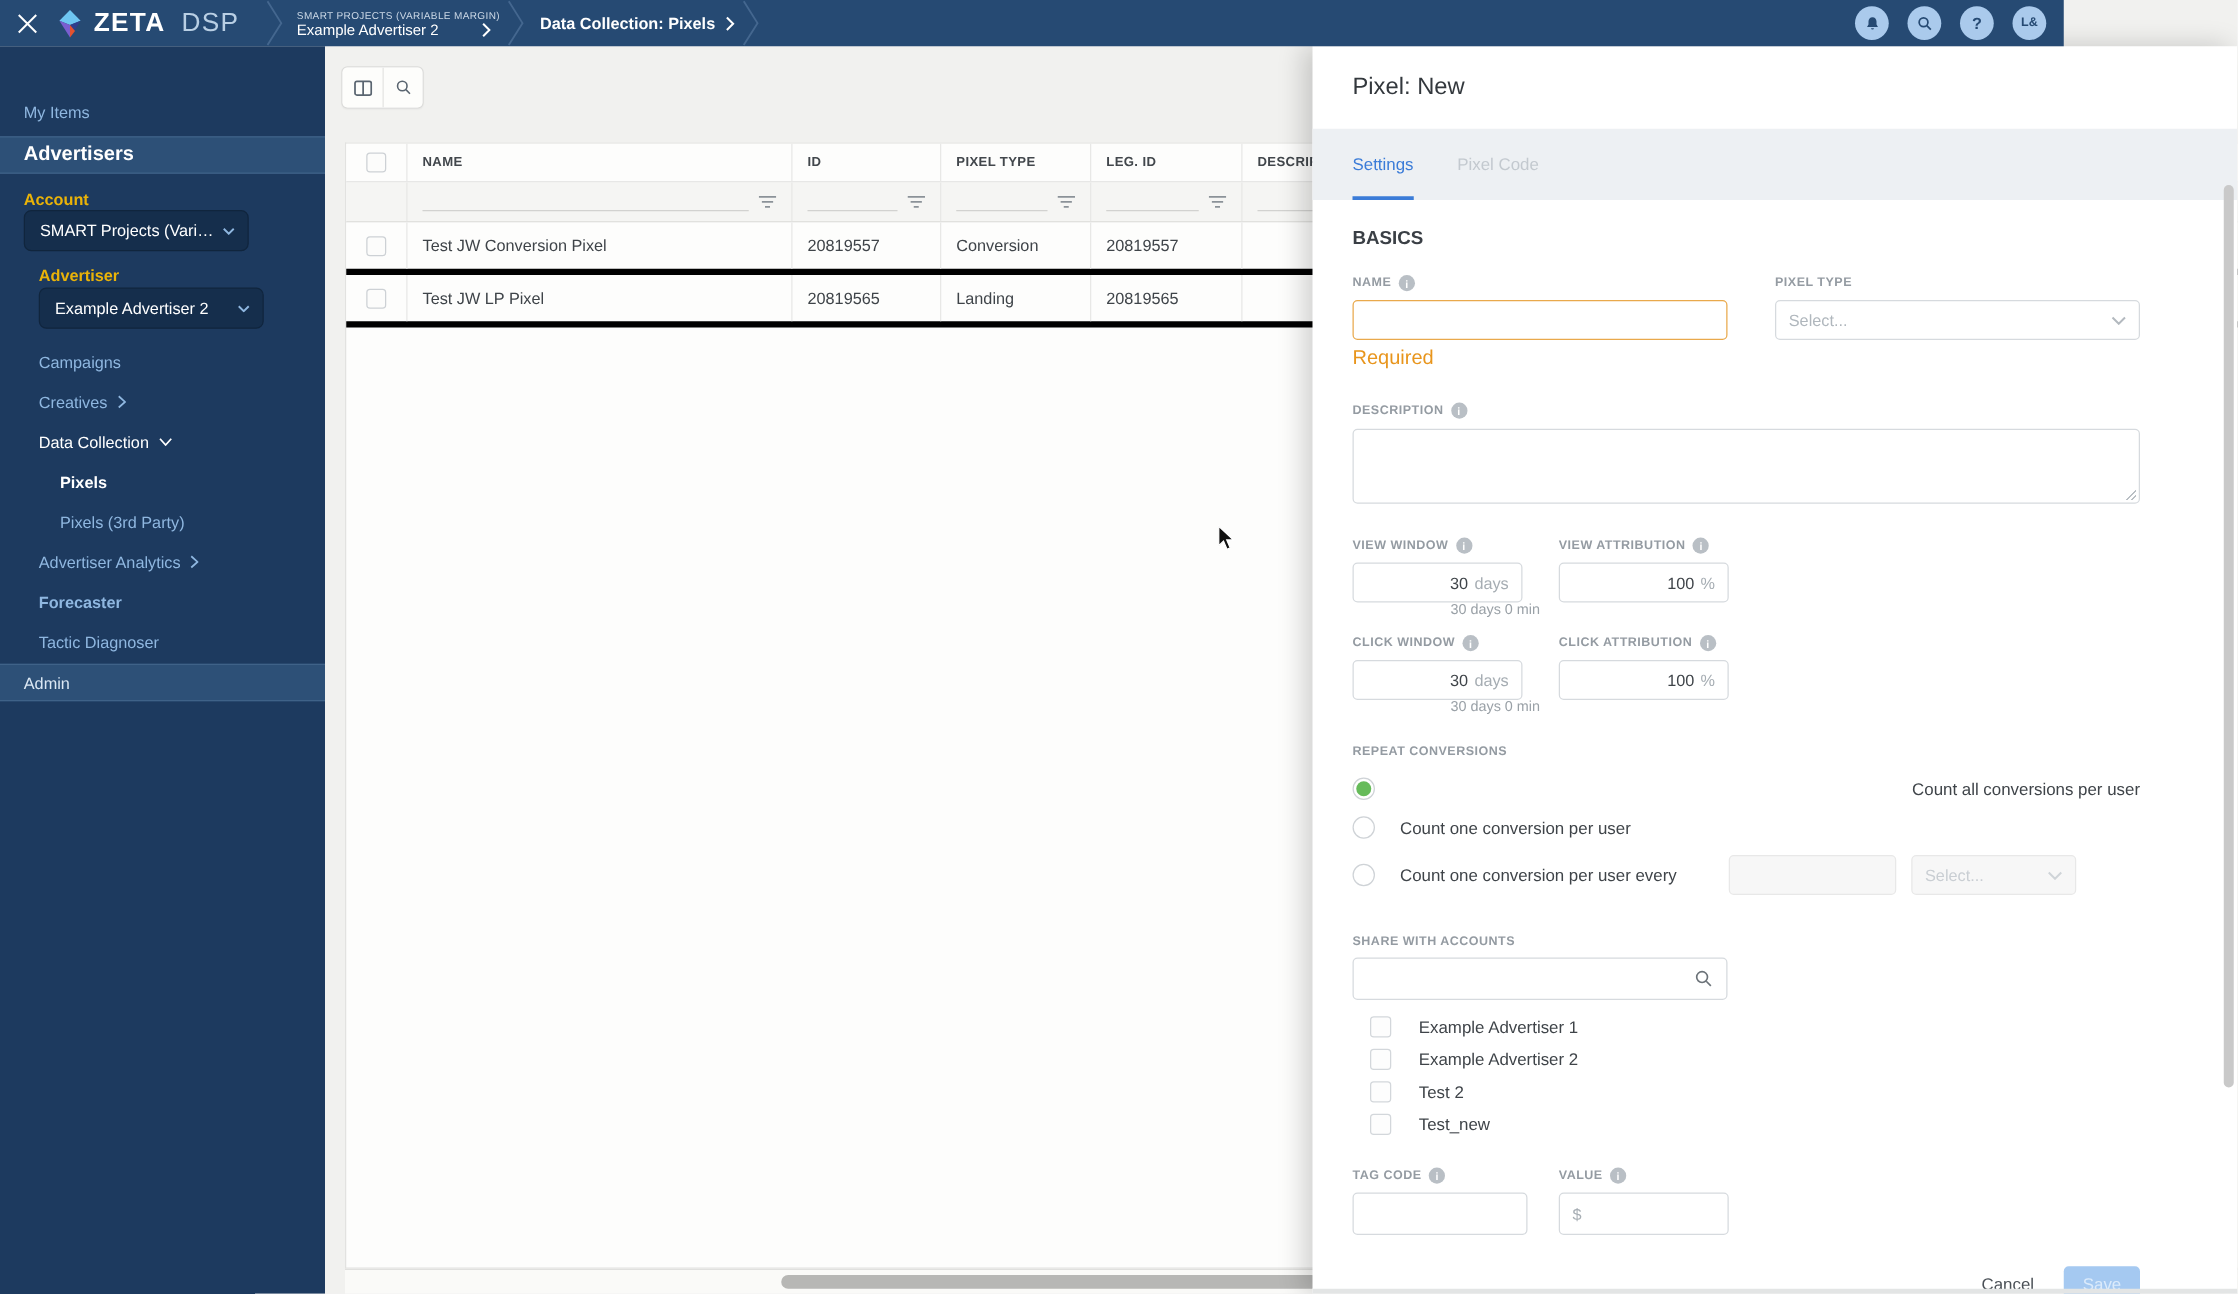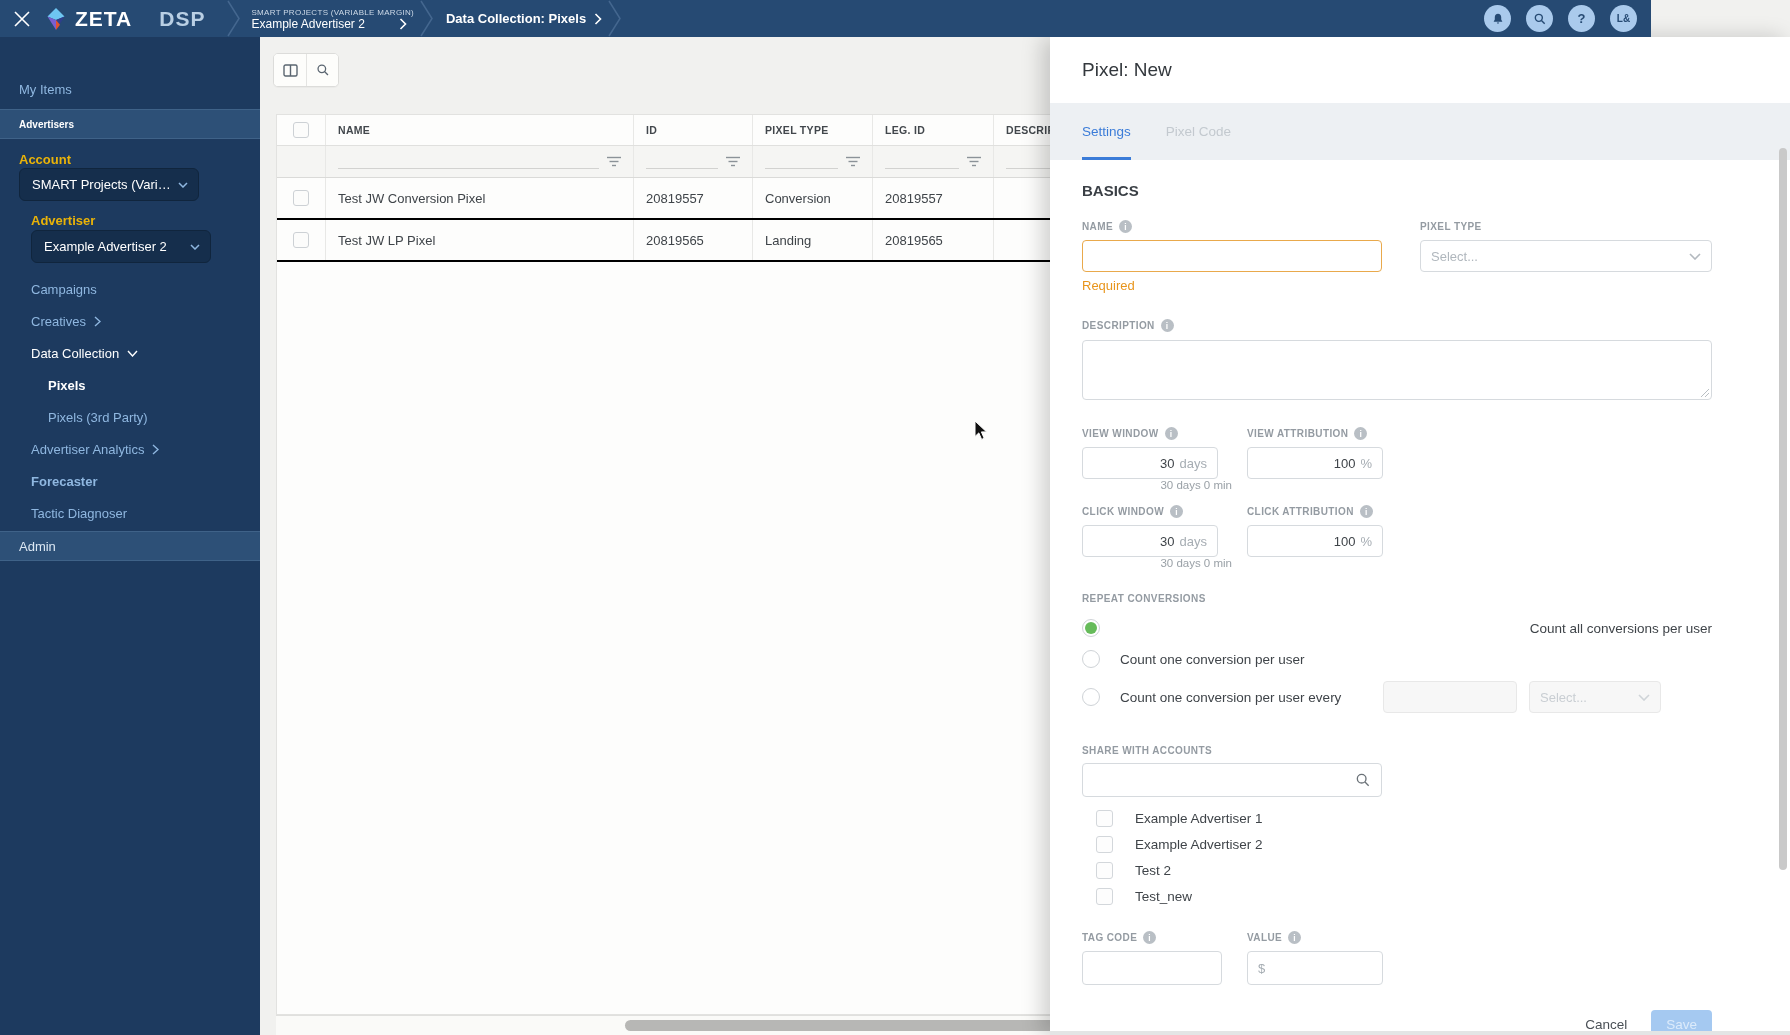--- a/index.html
+++ b/index.html
@@ -4,21 +4,21 @@
 <style>
   * { margin:0; padding:0; box-sizing:border-box; }
   html,body { width:1790px; height:1035px; overflow:hidden; font-family:"Liberation Sans", sans-serif; background:#f1f1ef; }
   .app { position:relative; width:1790px; height:1035px; }
 
   
   .topbar { position:absolute; left:0; top:0; width:1651px; height:37px; background:#264a73; display:flex; align-items:center; z-index:50; }
   .tb-close { width:44px; height:37px; display:flex; align-items:center; justify-content:center; cursor:pointer; }
   .tb-logo { display:flex; align-items:center; gap:7px; margin-right:16px; }
   .tb-logo-zeta { color:#ffffff; font-weight:bold; font-size:21px; letter-spacing:1px; }
-  .tb-logo-dsp { color:#b9cfe4; font-weight:700; font-size:21px; letter-spacing:1px; margin-left:20px; }
+  .tb-logo-dsp { color:#b9cfe4; font-weight:400; font-size:21px; letter-spacing:1px; margin-left:6px; }
   .tb-sep { height:37px; margin:0 6px; flex:none; }
   .tb-crumb { display:flex; flex-direction:column; justify-content:center; height:37px; margin-left:4px; cursor:pointer; }
   .tb-crumb-small { font-size:8px; color:#ccd9e7; letter-spacing:.3px; line-height:11px; }
   .tb-crumb-main { font-size:12px; color:#ffffff; line-height:13px; display:flex; align-items:center; }
   .tb-crumb-chev { margin-left:34px; display:flex; align-items:center; }
   .tb-page { display:flex; align-items:center; font-size:13px; font-weight:bold; color:#ffffff; margin-left:6px; cursor:pointer; }
   .tb-right { margin-left:auto; display:flex; align-items:center; gap:15px; padding-right:14px; }
   .ibtn { width:27px; height:27px; border-radius:50%; background:#aacaec; display:flex; align-items:center; justify-content:center; cursor:pointer; color:#264a73; font-weight:bold; font-size:13px; }
   .ibtn.avatar { font-size:10px; letter-spacing:0; }
 
@@ -34,21 +34,21 @@
   .main { position:absolute; left:260px; top:37px; right:0; bottom:0; background:#f1f1ef; z-index:1; }
   .toolgroup { position:absolute; left:13px; top:16px; display:flex; background:#ffffff; border:1px solid #dcdcda; border-radius:5px; overflow:hidden; box-shadow:0 1px 1px rgba(0,0,0,.03); }
   .toolbtn { width:32px; height:32px; display:flex; align-items:center; justify-content:center; cursor:pointer; background:#fdfdfb; }
   .toolbtn + .toolbtn { border-left:1px solid #e4e4e2; }
 
   .tablewrap { position:absolute; left:16px; top:77px; right:0; bottom:20px; background:#fdfdfc; border:1px solid #e2e2e0; border-right:none; }
   .trow { display:grid; grid-template-columns:49px 308px 119px 120px 121px 120px 1fr; align-items:center; }
   .thead { height:31px; border-bottom:1px solid #e0e0de; background:#fdfdfc; }
   .thead .tcell { font-size:10.5px; font-weight:bold; color:#42474c; letter-spacing:.3px; }
   .tfilter { height:32px; background:#f5f5f3; border-bottom:1px solid #dadad8; }
-  .tdata { height:42px; border-bottom:2px solid #000000; background:#fdfdfc; cursor:pointer; }
+  .tdata { height:42px; border-bottom:5px solid #000000; background:#fdfdfc; cursor:pointer; }
   .tcell { height:100%; display:flex; align-items:center; padding:0 12px; border-right:1px solid #e8e8e6; font-size:13px; color:#3f4449; overflow:hidden; white-space:nowrap; }
   .tcell.last { border-right:none; }
   .cb { width:16px; height:16px; border:1px solid #cdd1d5; border-radius:3px; background:#fcfcfb; flex:none; cursor:pointer; }
   .fline { flex:1; border-bottom:1px solid #d2d2d0; height:14px; margin-right:8px; }
   .hscroll { position:absolute; left:16px; right:0; bottom:0; height:20px; background:#fafaf8; border-top:1px solid #e0e0de; }
   .hthumb { position:absolute; left:349px; top:4px; width:430px; height:11px; border-radius:6px; background:#b7b7b5; cursor:pointer; }
 
   
   .panel { position:absolute; left:1050px; top:37px; width:740px; bottom:0; background:#ffffff; box-shadow:-8px 0 20px rgba(0,0,0,.18); z-index:30; }
   .p-header { height:66px; display:flex; align-items:center; padding-left:32px; font-size:19px; color:#33383d; }
@@ -56,21 +56,21 @@
   .p-tab { font-size:13.5px; cursor:pointer; position:relative; height:100%; display:flex; align-items:center; }
   .p-tab.active { color:#3b7cd8; }
   .p-tab.active::after { content:""; position:absolute; left:0; bottom:0; width:100%; height:3px; background:#3b7cd8; }
   .p-tab.disabled { color:#c3c9cf; cursor:default; }
   .p-content { padding:22px 78px 0 32px; height:887px; overflow:hidden; position:relative; }
   .p-basics { font-size:15px; font-weight:bold; color:#3a3f45; }
   .flabel { display:flex; align-items:center; font-size:10px; color:#949ba2; font-weight:bold; letter-spacing:.4px; height:13px; }
   .info-i { width:13px; height:13px; border-radius:50%; background:#b9bfc5; color:#ffffff; font-size:8.5px; font-weight:bold; display:inline-flex; align-items:center; justify-content:center; margin-left:6px; font-style:normal; }
   .tinput { border:1px solid #d6dade; border-radius:4px; height:32px; background:#ffffff; font-size:13px; color:#3f4449; display:flex; align-items:center; padding:0 10px; }
   .tinput.err { border-color:#e9a94c; }
-  .req { color:#e8951c; font-size:13px; margin-top:6px; }
+  .req { color:#e8951c; font-size:16px; margin-top:6px; }
   .sel { justify-content:space-between; cursor:pointer; }
   .ph { color:#b0b7bd; }
   .num-right { justify-content:flex-end; gap:5px; }
   .unit { color:#a6adb3; }
   .hint { font-size:11.5px; color:#9aa1a7; width:150px; text-align:right; }
   .row2 { display:flex; }
   .textarea { border:1px solid #d6dade; border-radius:4px; height:60px; width:630px; margin-top:8px; position:relative; background:#fff; }
   .resize { position:absolute; right:2px; bottom:2px; width:10px; height:10px; background:repeating-linear-gradient(135deg, transparent 0 2px, #b9bfc4 2px 3px); clip-path:polygon(100% 0, 100% 100%, 0 100%); cursor:nwse-resize; }
   .radio { width:18px; height:18px; border-radius:50%; border:1px solid #cfd3d7; background:#fff; flex:none; position:relative; cursor:pointer; }
   .radio.on::after { content:""; position:absolute; left:2px; top:2px; width:12px; height:12px; border-radius:50%; background:#66bb5a; }
@@ -160,21 +160,21 @@
         <span>L&amp;</span>
       </div>
     </div>
   </header>
 
   <nav class="sidebar">
     <div class="sb-item" style="top:45px; left:19px;">
       <span>My Items</span>
     </div>
     <div class="sb-band" style="top:72px;">
-      <span style="margin-left:19px; color:#ffffff; font-weight:bold; font-size:10px;">Advertisers</span>
+      <span style="margin-left:19px; color:#ffffff; font-weight:bold; font-size:16px;">Advertisers</span>
     </div>
     <div class="sb-label" style="top:115px;">Account</div>
     <div class="sb-select" style="left:19px; top:131px; width:180px;">
       <span style="overflow:hidden; text-overflow:ellipsis;">SMART Projects (Variable M...</span>
       <span style="margin-left:4px; flex:none;">
         <svg width="10" height="6" viewBox="0 0 10 6">
             <polyline points="1,1 5,5 9,1" fill="none" stroke="#8fb7e0" stroke-width="1.5"></polyline>
           </svg>
       </span>
     </div>

